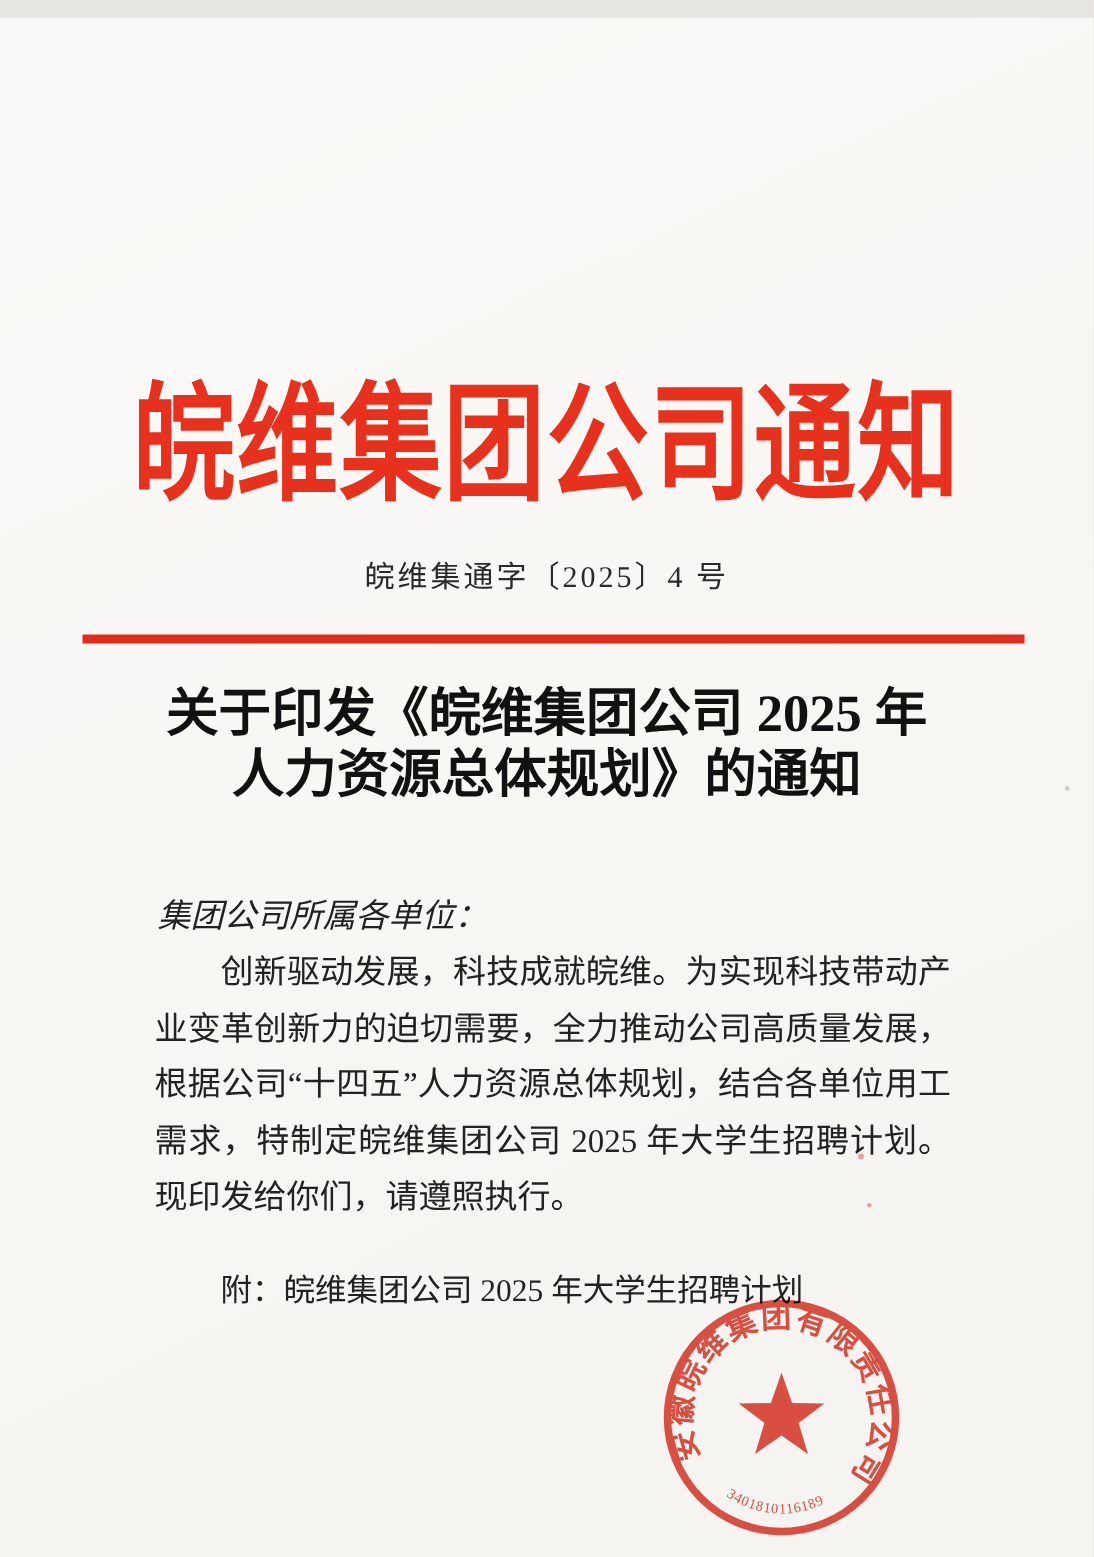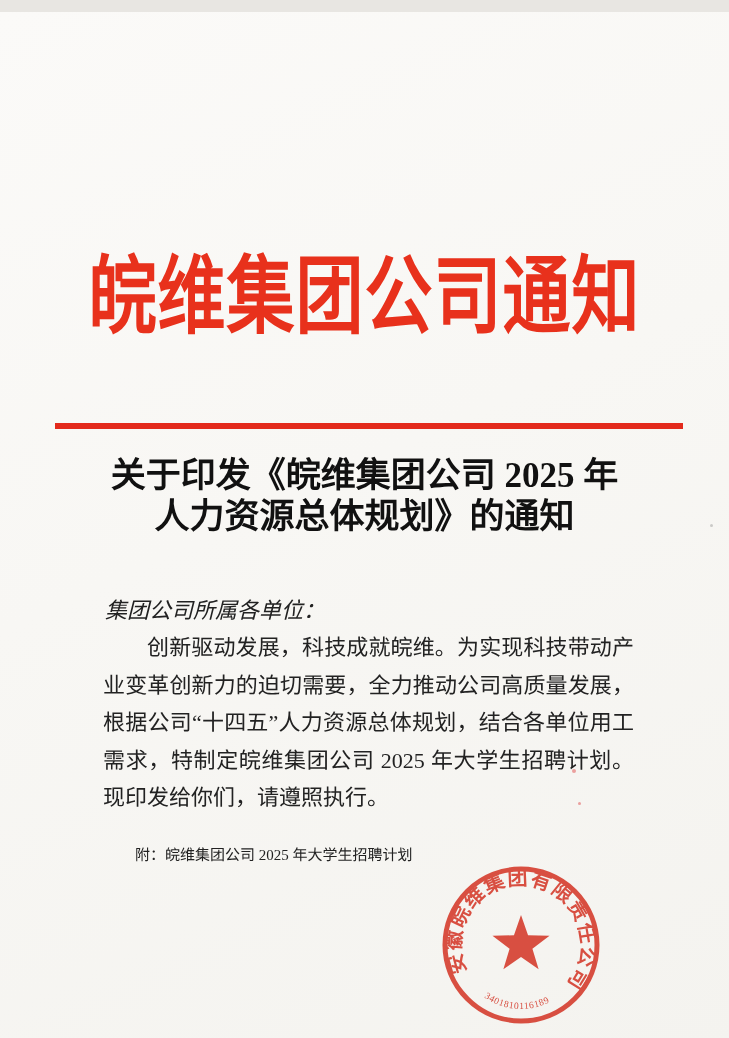--- a/index.html
+++ b/index.html
@@ -84,21 +84,21 @@
     text-align: justify;
     text-justify: inter-ideograph;
     text-indent: 2em;
     color: #222;
   }
   .attachment {
     position: absolute;
     top: 831px;
     left: 105px;
     width: 540px;
-    font-size: 15px;
+    font-size: 21px;
     text-indent: 2em;
     color: #222;
     white-space: nowrap;
   }
   .date-line {
     position: absolute;
     top: 901px;
     left: 429px;
     font-size: 23px;
     letter-spacing: 1px;
@@ -132,20 +132,21 @@
   .speck.pink { background: rgba(225, 90, 90, 0.55); }
   .speck.gray { background: rgba(120, 120, 120, 0.35); }
 </style>
 </head>
 <body>
 
 <div class="paper">
 
   <div class="letterhead">皖维集团公司通知</div>
 
+  <div class="doc-number">皖维集通字〔2025〕4 号</div>
 
   <div class="red-line"></div>
 
   <div class="notice-title">
     <div>关于印发《皖维集团公司 2025 年</div>
     <div>人力资源总体规划》的通知</div>
   </div>
 
   <div class="salutation">集团公司所属各单位：</div>
 

